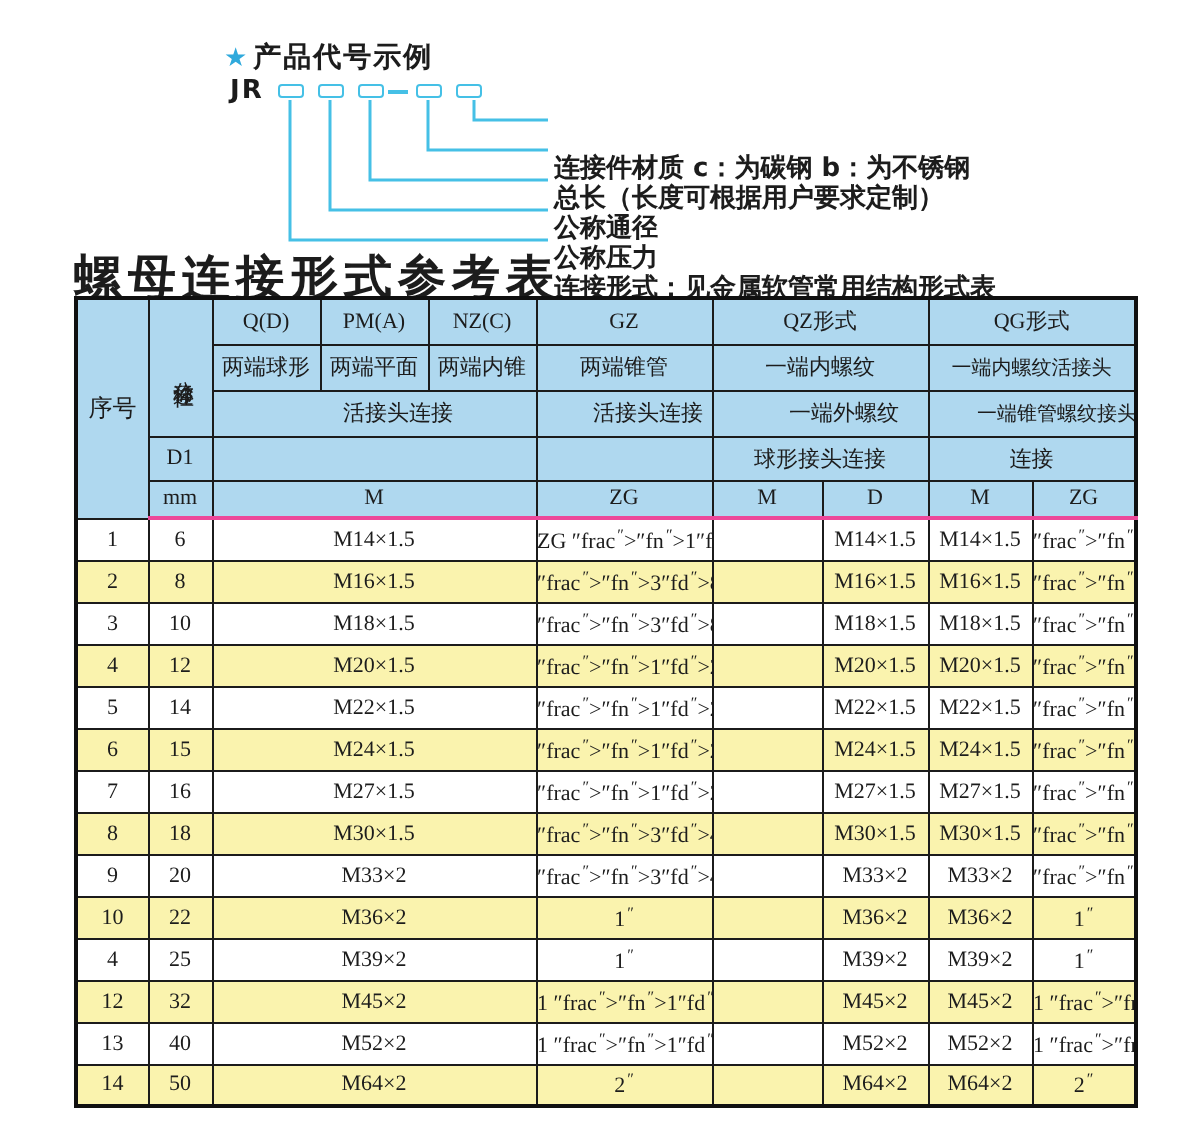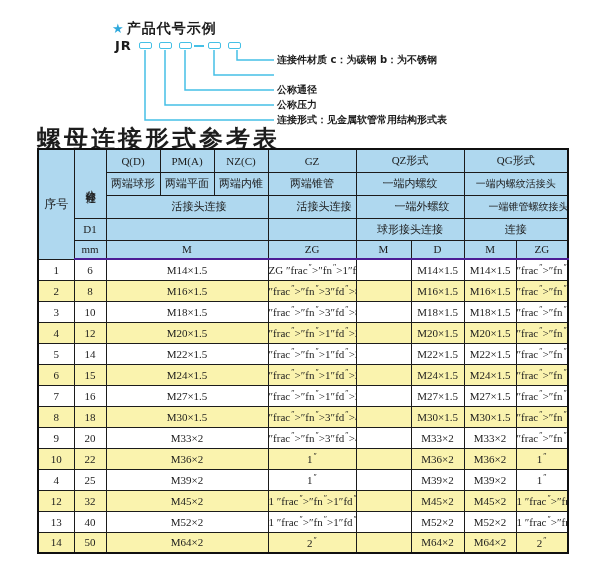--- a/index.html
+++ b/index.html
@@ -13,38 +13,38 @@
   
   .diagram { position:absolute; left:0; top:0; width:544px; height:126px; }
   .diagram-title { position:absolute; left:112px; top:20px; font-size:14px; font-weight:bold; letter-spacing:1px;}
   .diagram-title .star { color:#2fa9dc; margin-right:2px; font-size:13px; }
   .jr { position:absolute; left:115px; top:38px; font-size:13px; font-weight:bold; letter-spacing:1px; }
   .codebox { position:absolute; top:42px; width:13px; height:7px;
              border:1.5px solid #45c0e6; border-radius:2px; background:#fff; }
   .codedash { position:absolute; top:45px; left:194px; width:10px; border-top:2px solid #45c0e6; }
   .lines-svg { position:absolute; left:0; top:0; width:600px; height:126px; }
   .dlabel { position:absolute; left:277px; height:14px; line-height:14px;
-            font-size:10px; font-weight:bold; white-space:nowrap; }
+            font-size:13px; font-weight:bold; white-space:nowrap;margin-top:25px; }
 
   
   .table-title { position:absolute; left:37px; top:123px; font-size:24px; font-weight:bold;
                  letter-spacing:3px; font-family:"DejaVu Serif", serif; }
 
   
   table { position:absolute; left:37px; top:148px; width:531px;
           border-collapse:collapse; table-layout:fixed;
           border:2px solid #101010; font-family:"Liberation Serif", serif; }
   th, td { border:1px solid #1b1b1b; text-align:center; vertical-align:middle;
            font-size:11px; font-weight:normal; overflow:hidden; white-space:nowrap; }
   thead th { background:#afd8ef; }
   thead tr:nth-child(1) th { height:23px; }
   thead tr:nth-child(2) th { height:23px; }
   thead tr:nth-child(3) th { height:23px;padding-left:24px; }
   thead tr:nth-child(4) th { height:22px; }
-  thead tr:nth-child(5) th { height:19px; border-bottom:2px solid #4c1d95;margin-top:34px; }
+  thead tr:nth-child(5) th { height:19px; border-bottom:2px solid #ec4899;margin-top:34px; }
   tbody td { height:21px; background:#ffffff; }
   tbody tr.alt td { background:#faf3ae; }
 
   .seq-cell div { display:flex; flex-direction:column; align-items:center;
                   justify-content:center; gap:16px; font-size:12px; }
   .vert { writing-mode:vertical-rl; text-orientation:upright;
           letter-spacing:1px; font-size:10.5px; margin:auto; line-height:1; }
   .in { font-size:8px; vertical-align:4px; margin-left:1px; }
 </style>
 </head>
@@ -67,20 +67,21 @@
     <div class="jr">JR</div>
 
     <span class="codebox" style="left:139px"></span>
     <span class="codebox" style="left:159px"></span>
     <span class="codebox" style="left:179px"></span>
     <span class="codedash"></span>
     <span class="codebox" style="left:208px"></span>
     <span class="codebox" style="left:228px"></span>
 
     <div class="dlabel" style="top:53px">连接件材质  c：为碳钢  b：为不锈钢</div>
+    <div class="dlabel" style="top:68px">总长（长度可根据用户要求定制）</div>
     <div class="dlabel" style="top:83px">公称通径</div>
     <div class="dlabel" style="top:98px">公称压力</div>
     <div class="dlabel" style="top:113px">连接形式：见金属软管常用结构形式表</div>
   </div>
 
   <div class="table-title">螺母连接形式参考表</div>
 
   <table>
     <colgroup>
       <col style="width:36px">

